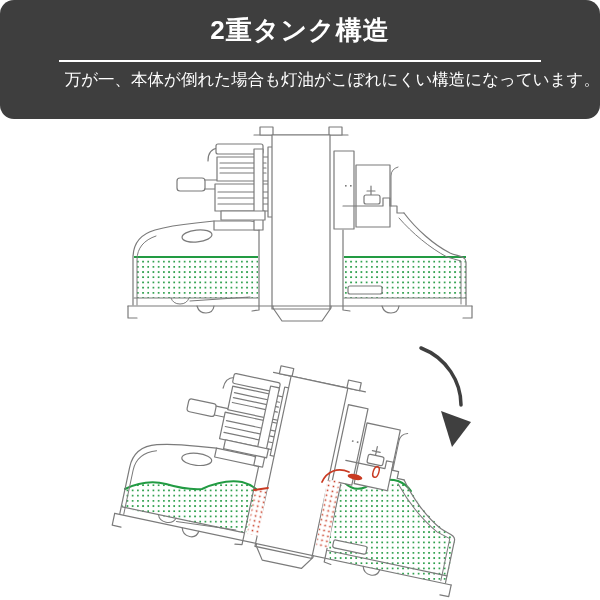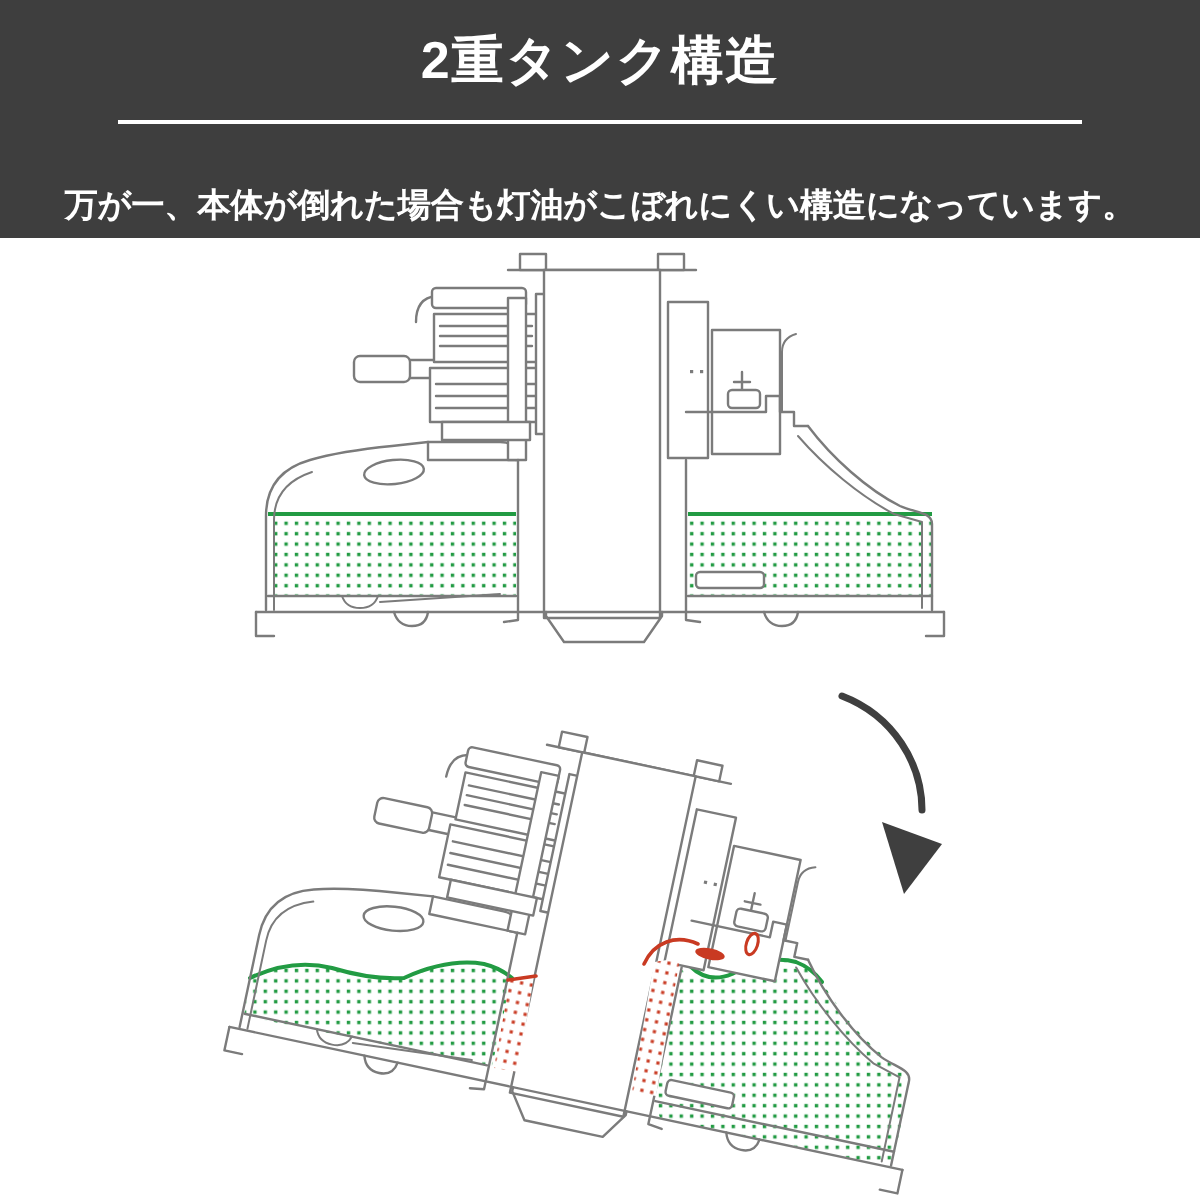--- a/index.html
+++ b/index.html
@@ -2,26 +2,26 @@
 <html style="--header_bg: #3e3e3e; --text: #ffffff; --line: #7b7b7b; --green: #229b43; --red: #c93a22; --arrow: #3f3f3f;"><head>
 <meta charset="utf-8">
 <style>
   :root{
     --header_bg:#3e3e3e; --text:#ffffff; --line:#7b7b7b;
     --green:#229b43; --red:#c93a22; --arrow:#3f3f3f;
   }
   *{margin:0;padding:0;box-sizing:border-box;}
   html,body{width:600px;height:600px;background:#fff;overflow:hidden;
     font-family:"Liberation Sans","DejaVu Sans",sans-serif;}
-  .header{width:600px;height:119px;background:var(--header_bg);}
+  .header{width:600px;height:119px;background:var(--header_bg);border-radius:14px;}
   .title{color:var(--text);font-size:26px;font-weight:bold;text-align:center;
     padding-top:14px;line-height:32px;letter-spacing:1px;}
   .divider{width:482px;height:2px;background:#fff;margin:14px auto 0 auto;}
-  .subtitle{color:var(--text);font-size:16.5px;font-weight:bold;text-align:center;
-    margin-top:30px;letter-spacing:0px;}
+  .subtitle{color:var(--text);font-size:16.5px;font-weight:normal;text-align:right;
+    margin-top:7px;letter-spacing:0px;}
   .diagram-wrap{width:600px;height:481px;}
   svg{display:block;}
 </style>
 </head>
 <body>
 
 <div class="header">
   <div class="title">2重タンク構造</div>
   <div class="divider"></div>
   <div class="subtitle">万が一、本体が倒れた場合も灯油がこぼれにくい構造になっています。</div>

